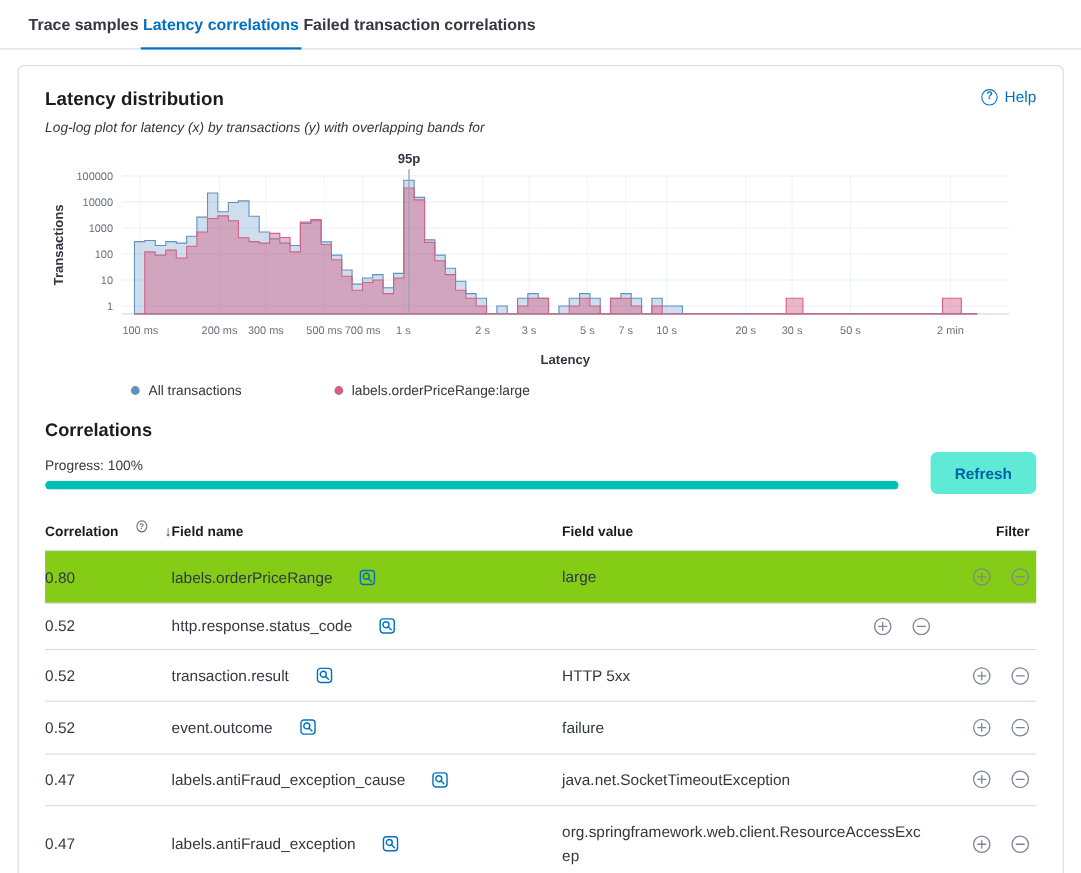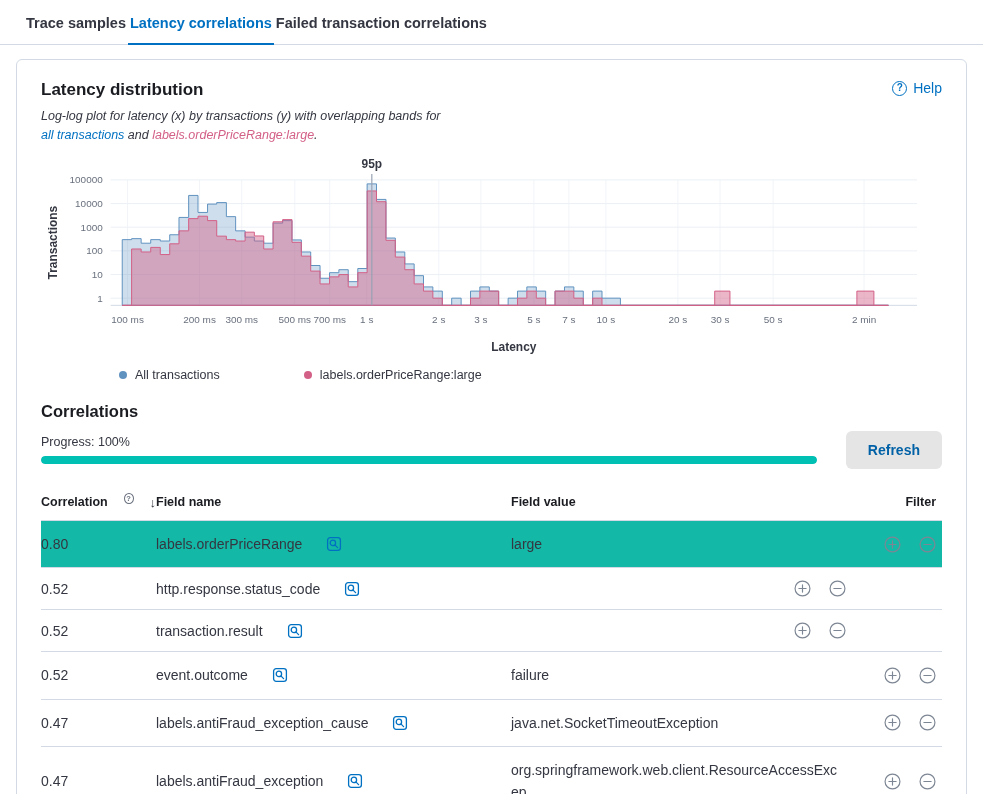--- a/index.html
+++ b/index.html
@@ -61,21 +61,21 @@
   .legend-dot { width: 8px; height: 8px; border-radius: 50%; flex: 0 0 auto; }
 
   
   .corr-title { font-size: 16.5px; font-weight: bold; color: #1a1c21; margin: 6px 0 10px; }
   .progress-row { display: flex; align-items: center; gap: 29px; }
   .progress-left { flex: 1; }
   .progress-label { font-size: 12.5px; color: #343741; margin-bottom: 7px; }
   .progress-track { height: 8px; border-radius: 4px; background: #e9edf3; overflow: hidden; }
   .progress-fill { height: 100%; background: #00bfb3; border-radius: 4px; }
   .refresh-btn {
-    background: #e5e5e5; color: #0061a6; font-family: inherit;
+    background: #5eead4; color: #0061a6; font-family: inherit;
     font-weight: bold; font-size: 14px; border: none; border-radius: 6px;
     padding: 11px 22px; cursor: pointer; flex: 0 0 auto;
   }
 
   
   .table { margin-top: 20px; }
   .t-head, .t-row {
     display: grid;
     grid-template-columns: 115px 355px 1fr 90px;
     align-items: center;
@@ -92,21 +92,21 @@
     position: relative; top: -4px;
   }
   .sort-arrow { font-size: 13px; font-weight: normal; color: #343741; }
   .h-filter { text-align: right; padding-right: 6px; }
   .t-row {
     border-top: 1px solid #d3dae6;
     padding: 12px 0;
     font-size: 14px;
     cursor: pointer;
   }
-  .t-row.selected { background: #14b8a6; }
+  .t-row.selected { background: #84cc16; }
   .c-field { display: flex; align-items: center; gap: 24px; }
   .inspect { display: inline-flex; cursor: pointer; }
   .c-value { word-break: break-all; max-width: 395px; line-height: 1.6; padding-right: 12px; }
   .c-filter { display: flex; gap: 18px; justify-content: flex-end; align-items: center; padding-right: 6px; }
   .filter-icon { display: inline-flex; cursor: pointer; }
 </style>
 </head>
 <body>
 
 <div class="tabs">
@@ -115,23 +115,20 @@
   <div class="tab">Failed transaction correlations</div>
 </div>
 
 <div class="panel">
 
   <div class="panel-header">
     <div>
       <h2 class="panel-title">Latency distribution</h2>
       <div class="desc">
         <div>Log-log plot for latency (x) by transactions (y) with overlapping bands for</div>
-        <div>
-          <span class="link-blue">all transactions</span><span> and </span><span class="link-pink">labels.orderPriceRange:large</span><span>.</span>
-        </div>
       </div>
     </div>
     <div class="help-link">
       <span class="help-icon">?</span>
       <span>Help</span>
     </div>
   </div>
 
   <div class="chart-wrap">
     <svg viewBox="0 0 905 205" xmlns="http://www.w3.org/2000/svg" id="chart-svg">
@@ -284,20 +281,21 @@
     <div class="c-field">
       <span>transaction.result</span>
       <span class="inspect">
         <svg width="16" height="16" viewBox="0 0 16 16" fill="none" stroke="#0071c2" stroke-width="1.3" stroke-linecap="round">
           <rect x="1.6" y="1.6" width="12.8" height="12.8" rx="2.6"></rect>
           <circle cx="6.9" cy="6.9" r="2.7"></circle>
           <path d="M9.1 9.1 L11.6 11.6"></path>
         </svg>
       </span>
     </div>
+    <div class="c-value">HTTP 5xx</div>
     <div class="c-filter">
       <span class="filter-icon">
         <svg width="17" height="17" viewBox="0 0 16 16" fill="none" stroke="#7d8694" stroke-width="1.1" stroke-linecap="round">
           <circle cx="8" cy="8" r="7"></circle>
           <path d="M8 4.6 v6.8 M4.6 8 h6.8"></path>
         </svg>
       </span>
       <span class="filter-icon">
         <svg width="17" height="17" viewBox="0 0 16 16" fill="none" stroke="#7d8694" stroke-width="1.1" stroke-linecap="round">
           <circle cx="8" cy="8" r="7"></circle>

